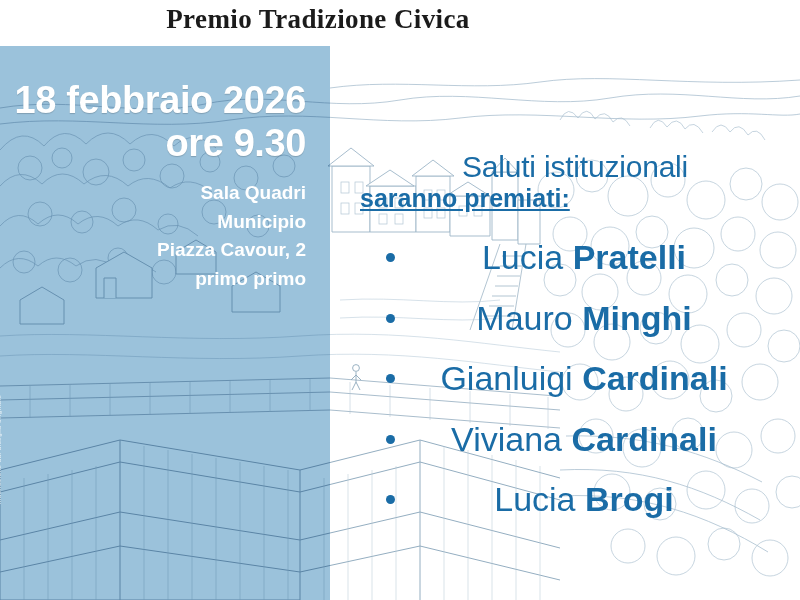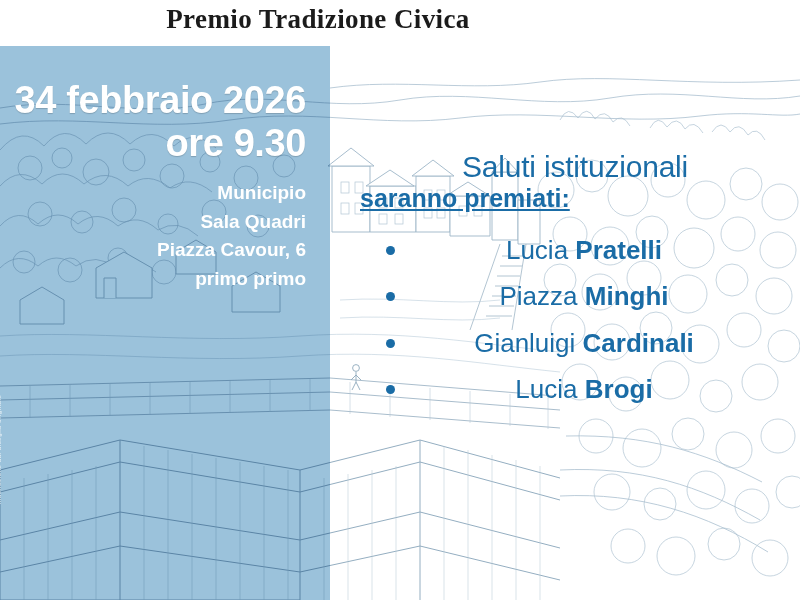--- a/index.html
+++ b/index.html
@@ -134,21 +134,21 @@
     color: #1a6ca6;
     text-decoration: underline;
   }
   .names {
     margin: 14px 0 0 0;
     padding: 0;
     list-style: none;
   }
   .names li {
     position: relative;
-    font-size: 26px;
+    font-size: 34px;
     line-height: 1.78;
     color: #1a6ca6;
     text-align: center;
     padding-left: 18px;
   }
   .names li .bullet {
     position: absolute;
     left: 26px;
     top: 50%;
     width: 9px;
@@ -351,52 +351,57 @@
       </g>
     </svg>
   </div>
 
   <div class="left-tint"></div>
 
   <div class="top-band"></div>
   <div class="title">Premio Tradizione Civica</div>
 
   <div class="left-col">
-    <div class="date">34 febbraio 2026</div>
+    <div class="date">18 febbraio 2026</div>
     <div class="time">ore 9.30</div>
     <div class="venue">
+      <div>Sala Quadri</div>
       <div>Municipio</div>
-      <div>Sala Quadri</div>
-      <div>Piazza Cavour, 6</div>
+      <div>Piazza Cavour, 2</div>
       <div>primo primo</div>
     </div>
   </div>
 
   <div class="credit">illustrazione dal disegno originale</div>
 
   <div class="right-col">
     <div class="greetings">Saluti istituzionali</div>
     <div class="awarded-label">saranno premiati:</div>
     <ul class="names">
       <li>
         <span class="bullet"></span>
         <span class="first">Lucia</span>
         <span class="last">Pratelli</span>
       </li>
       <li>
         <span class="bullet"></span>
-        <span class="first">Piazza</span>
+        <span class="first">Mauro</span>
         <span class="last">Minghi</span>
       </li>
       <li>
         <span class="bullet"></span>
         <span class="first">Gianluigi</span>
         <span class="last">Cardinali</span>
       </li>
       <li>
         <span class="bullet"></span>
+        <span class="first">Viviana</span>
+        <span class="last">Cardinali</span>
+      </li>
+      <li>
+        <span class="bullet"></span>
         <span class="first">Lucia</span>
         <span class="last">Brogi</span>
       </li>
     </ul>
   </div>
 
 </div>
 
 </body></html>

